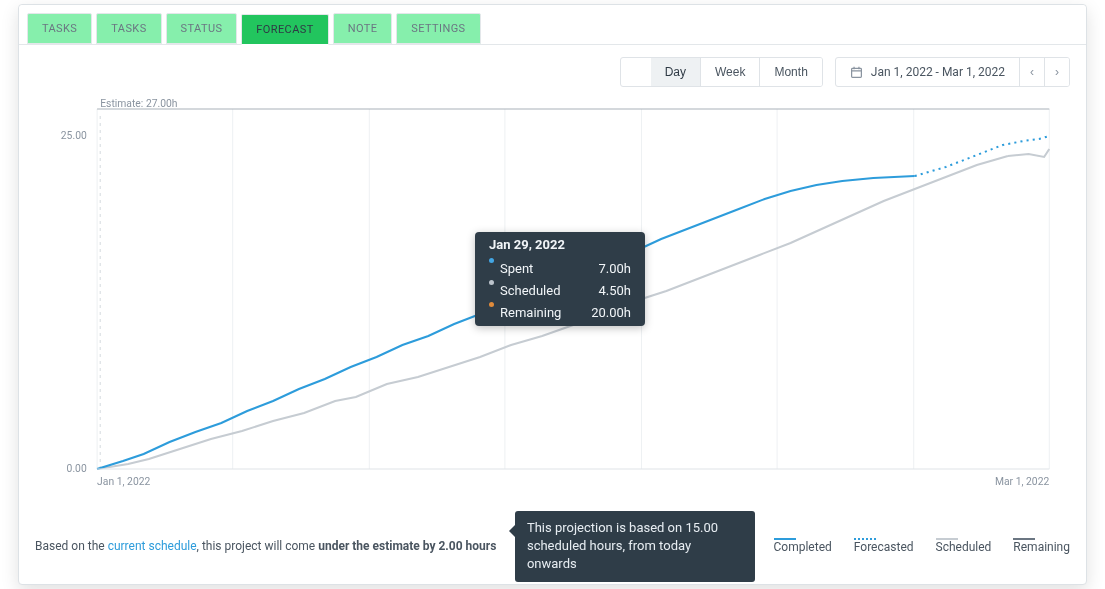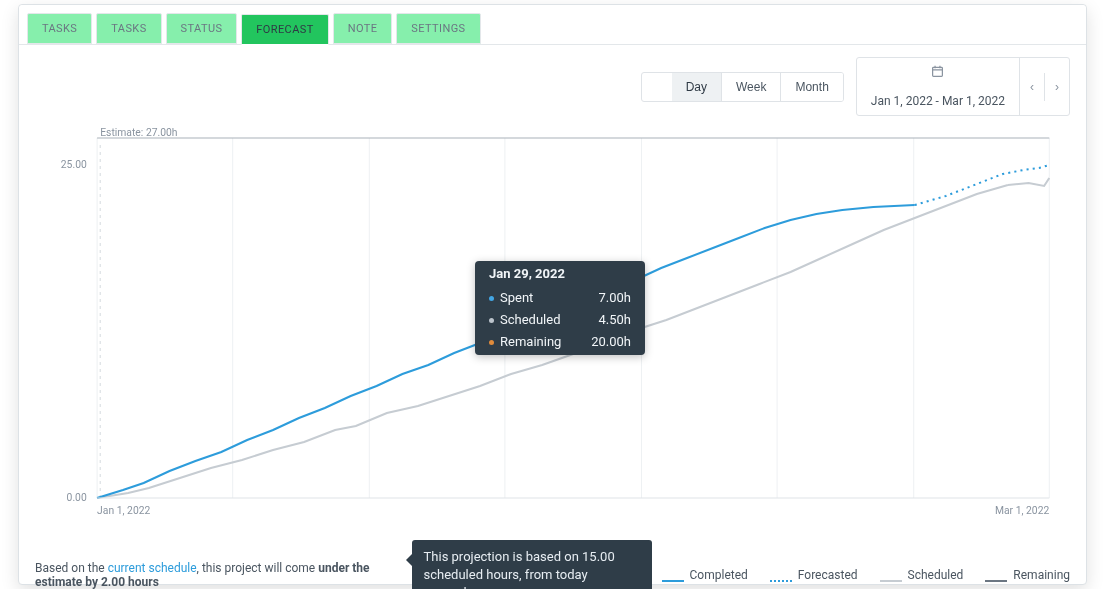--- a/index.html
+++ b/index.html
@@ -79,24 +79,23 @@
     border: 1px solid #dfe3e7;
     border-radius: 3px;
     overflow: hidden;
   }
   .range .date {
     padding: 7px 14px;
     font-size: 12px;
     color: #4a5560;
     display: inline-flex;
     align-items: center;
-    gap: 16px;
+    gap: 8px;
     border-right: 1px solid #dfe3e7;
     cursor: pointer;
-    flex-direction: column;
   }
   .range .nav {
     padding: 7px 10px;
     font-size: 12px;
     color: #8a94a0;
     background: #fff;
     border: none;
     border-right: 1px solid #dfe3e7;
     cursor: pointer;
   }
@@ -118,21 +117,21 @@
     color: #f1f5f8;
     border-radius: 4px;
     padding: 2px 14px;
     font-size: 13px;
     line-height: 1.7;
     box-shadow: 0 2px 8px rgba(0,0,0,0.25);
     min-width: 170px;
   }
   .tooltip-box .tt-title { font-weight: 700; margin-bottom: 2px; font-size: 13px; }
   .tooltip-row { display: flex; align-items: center; justify-content: space-between; gap: 18px; }
-  .tooltip-row .lbl { display: inline-flex; align-items: center; gap: 6px; }
+  .tooltip-row .lbl { display: inline-flex; gap: 6px; }
   .dot { width:5px; height:5px; border-radius:50%; display:inline-block; }
   .dot.blue { background:#43a6e4; }
   .dot.grey { background:#bcc4cc; }
   .dot.orange { background:#e08b3b; }
 
   .footer {
     display: flex;
     align-items: center;
     justify-content: space-between;
     padding: 12px 16px 16px 16px;
@@ -159,21 +158,21 @@
     border-right-color: #2f3d48;
     border-left: none;
   }
   .legend {
     display: inline-flex;
     gap: 22px;
     align-items: center;
     font-size: 12px;
     color: #4a5560;
   }
-  .legend .item { display: inline-flex; align-items: flex-end; gap: 6px; }
+  .legend .item { display: inline-flex; align-items: flex-start; gap: 0; flex-direction: column; }
   .legend .swatch { width: 22px; height: 2px; display:inline-block; }
   .swatch.completed { background:#2d9cdb; }
   .swatch.forecasted {
     height:0;
     border-top: 2px dotted #2d9cdb;
   }
   .swatch.scheduled { background:#c6ccd2; }
   .swatch.estimate { background:#6b7682; }
 </style>
 </head>

